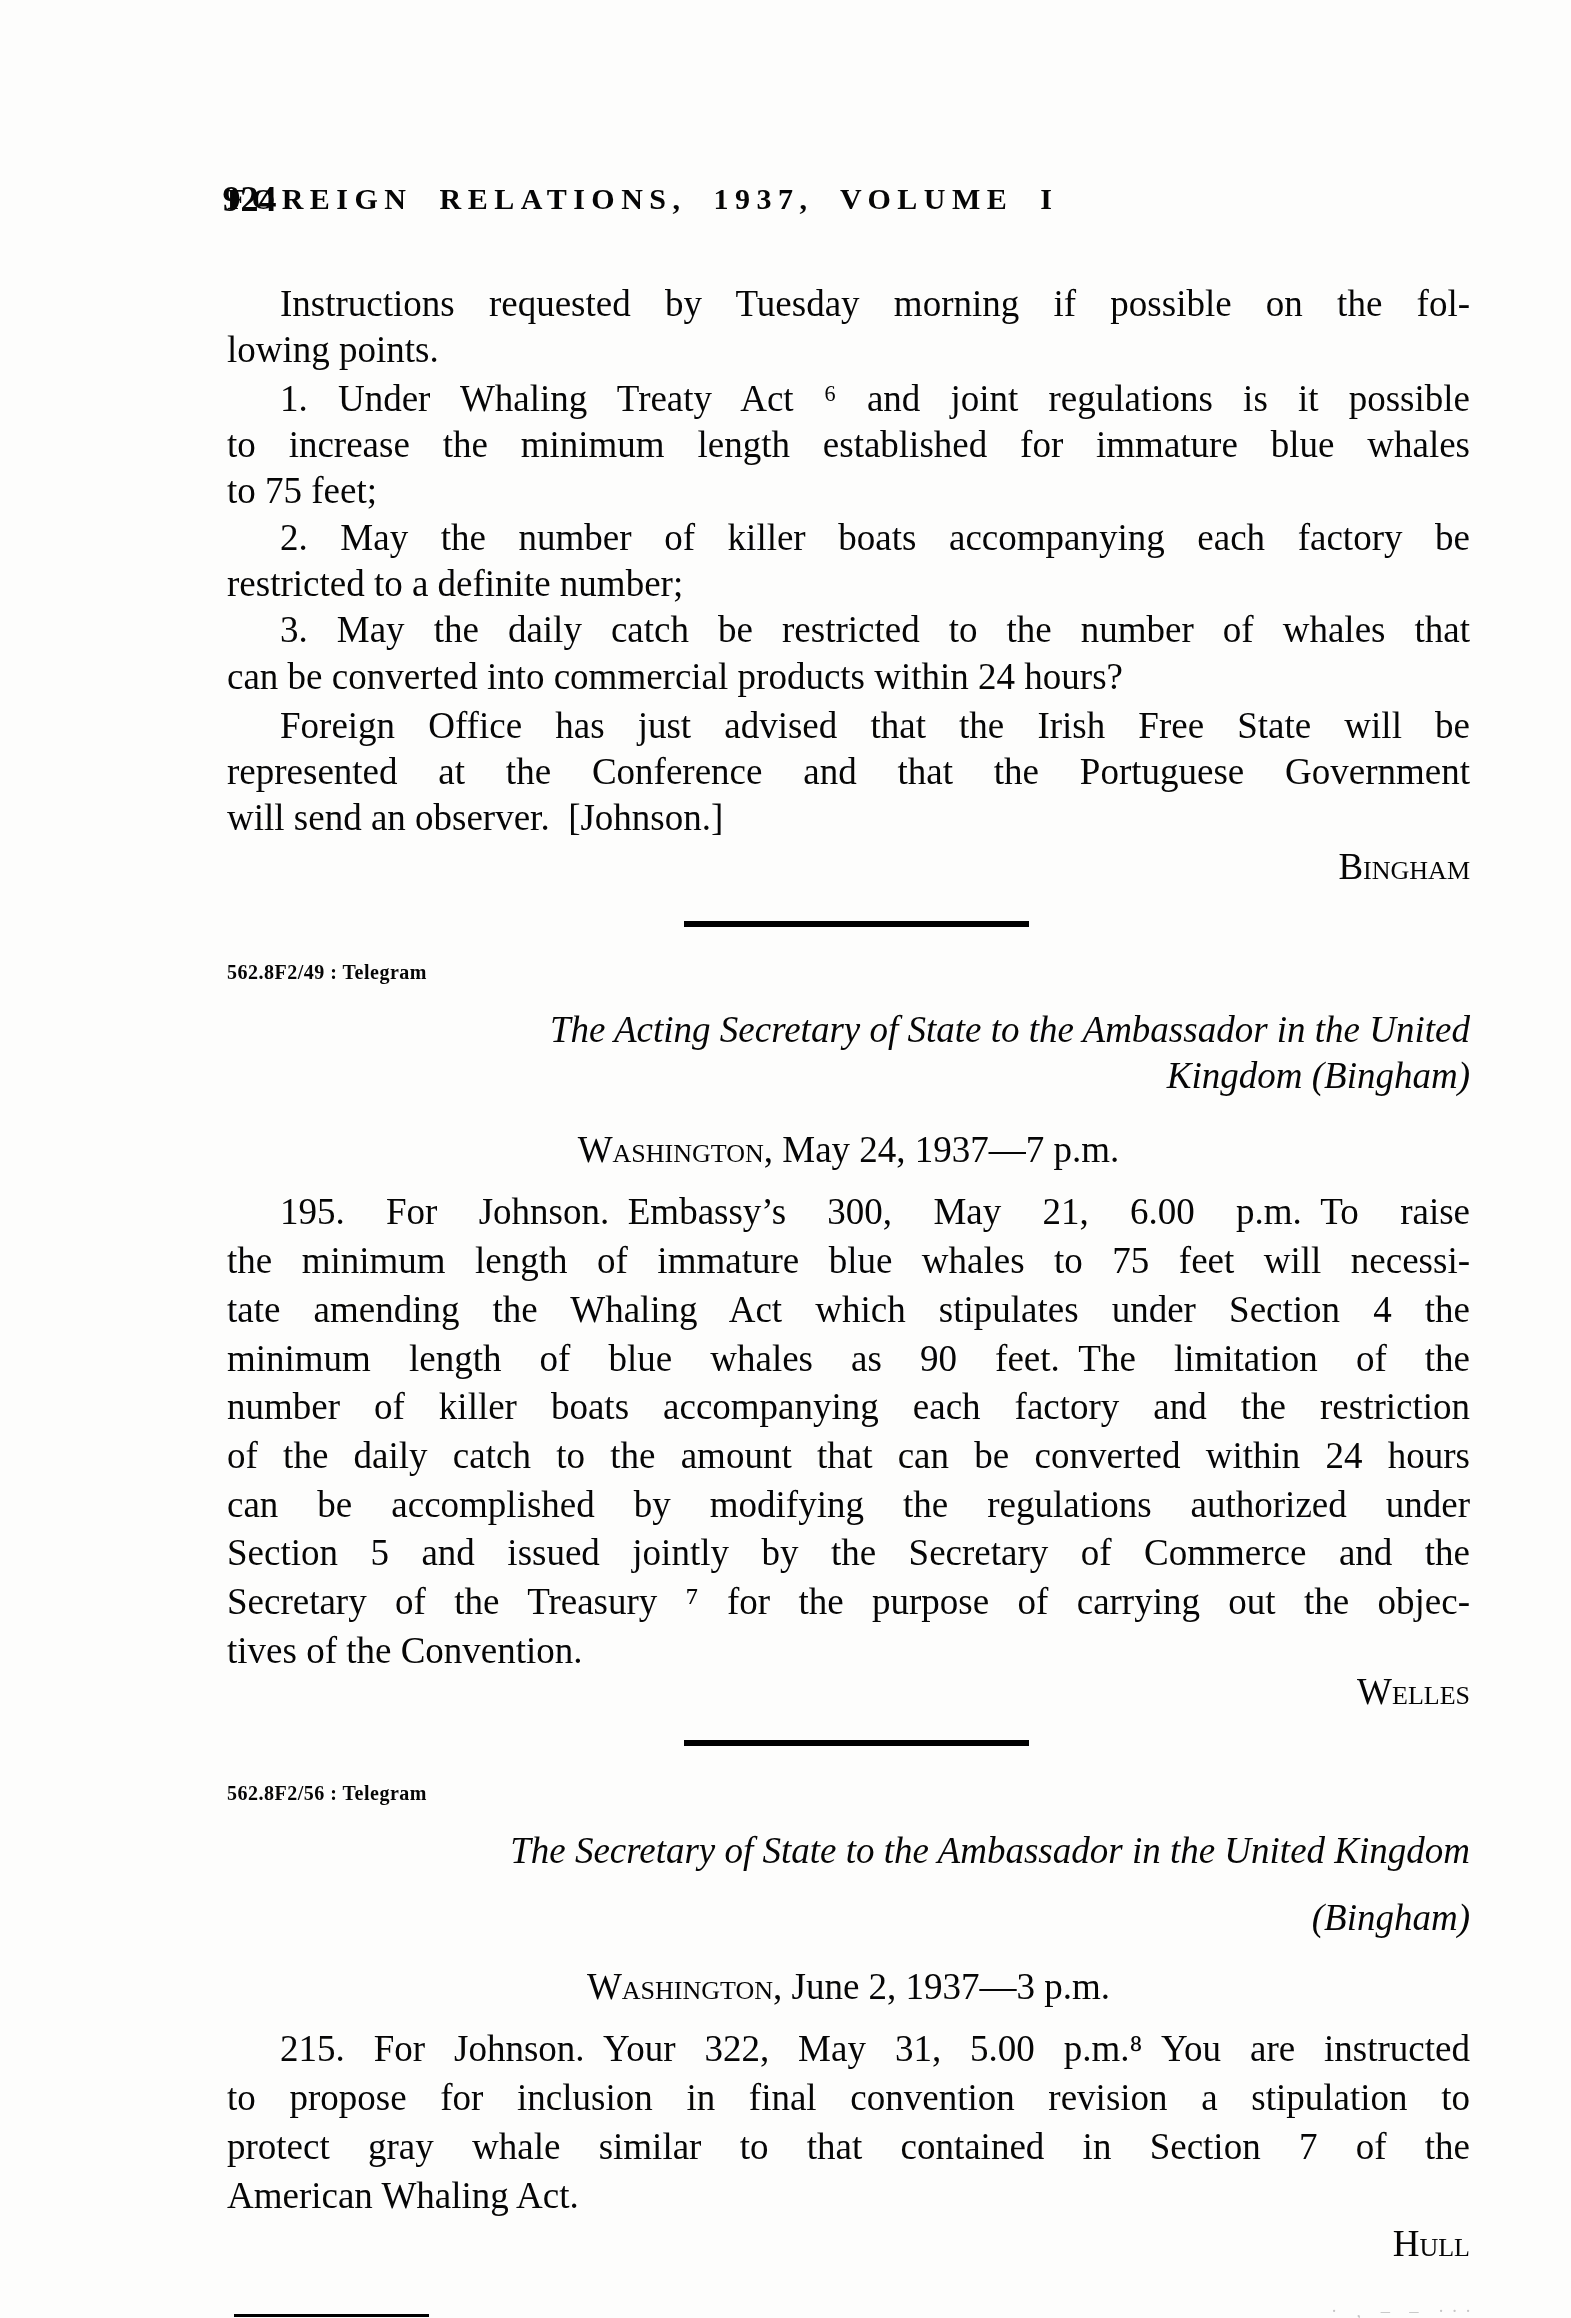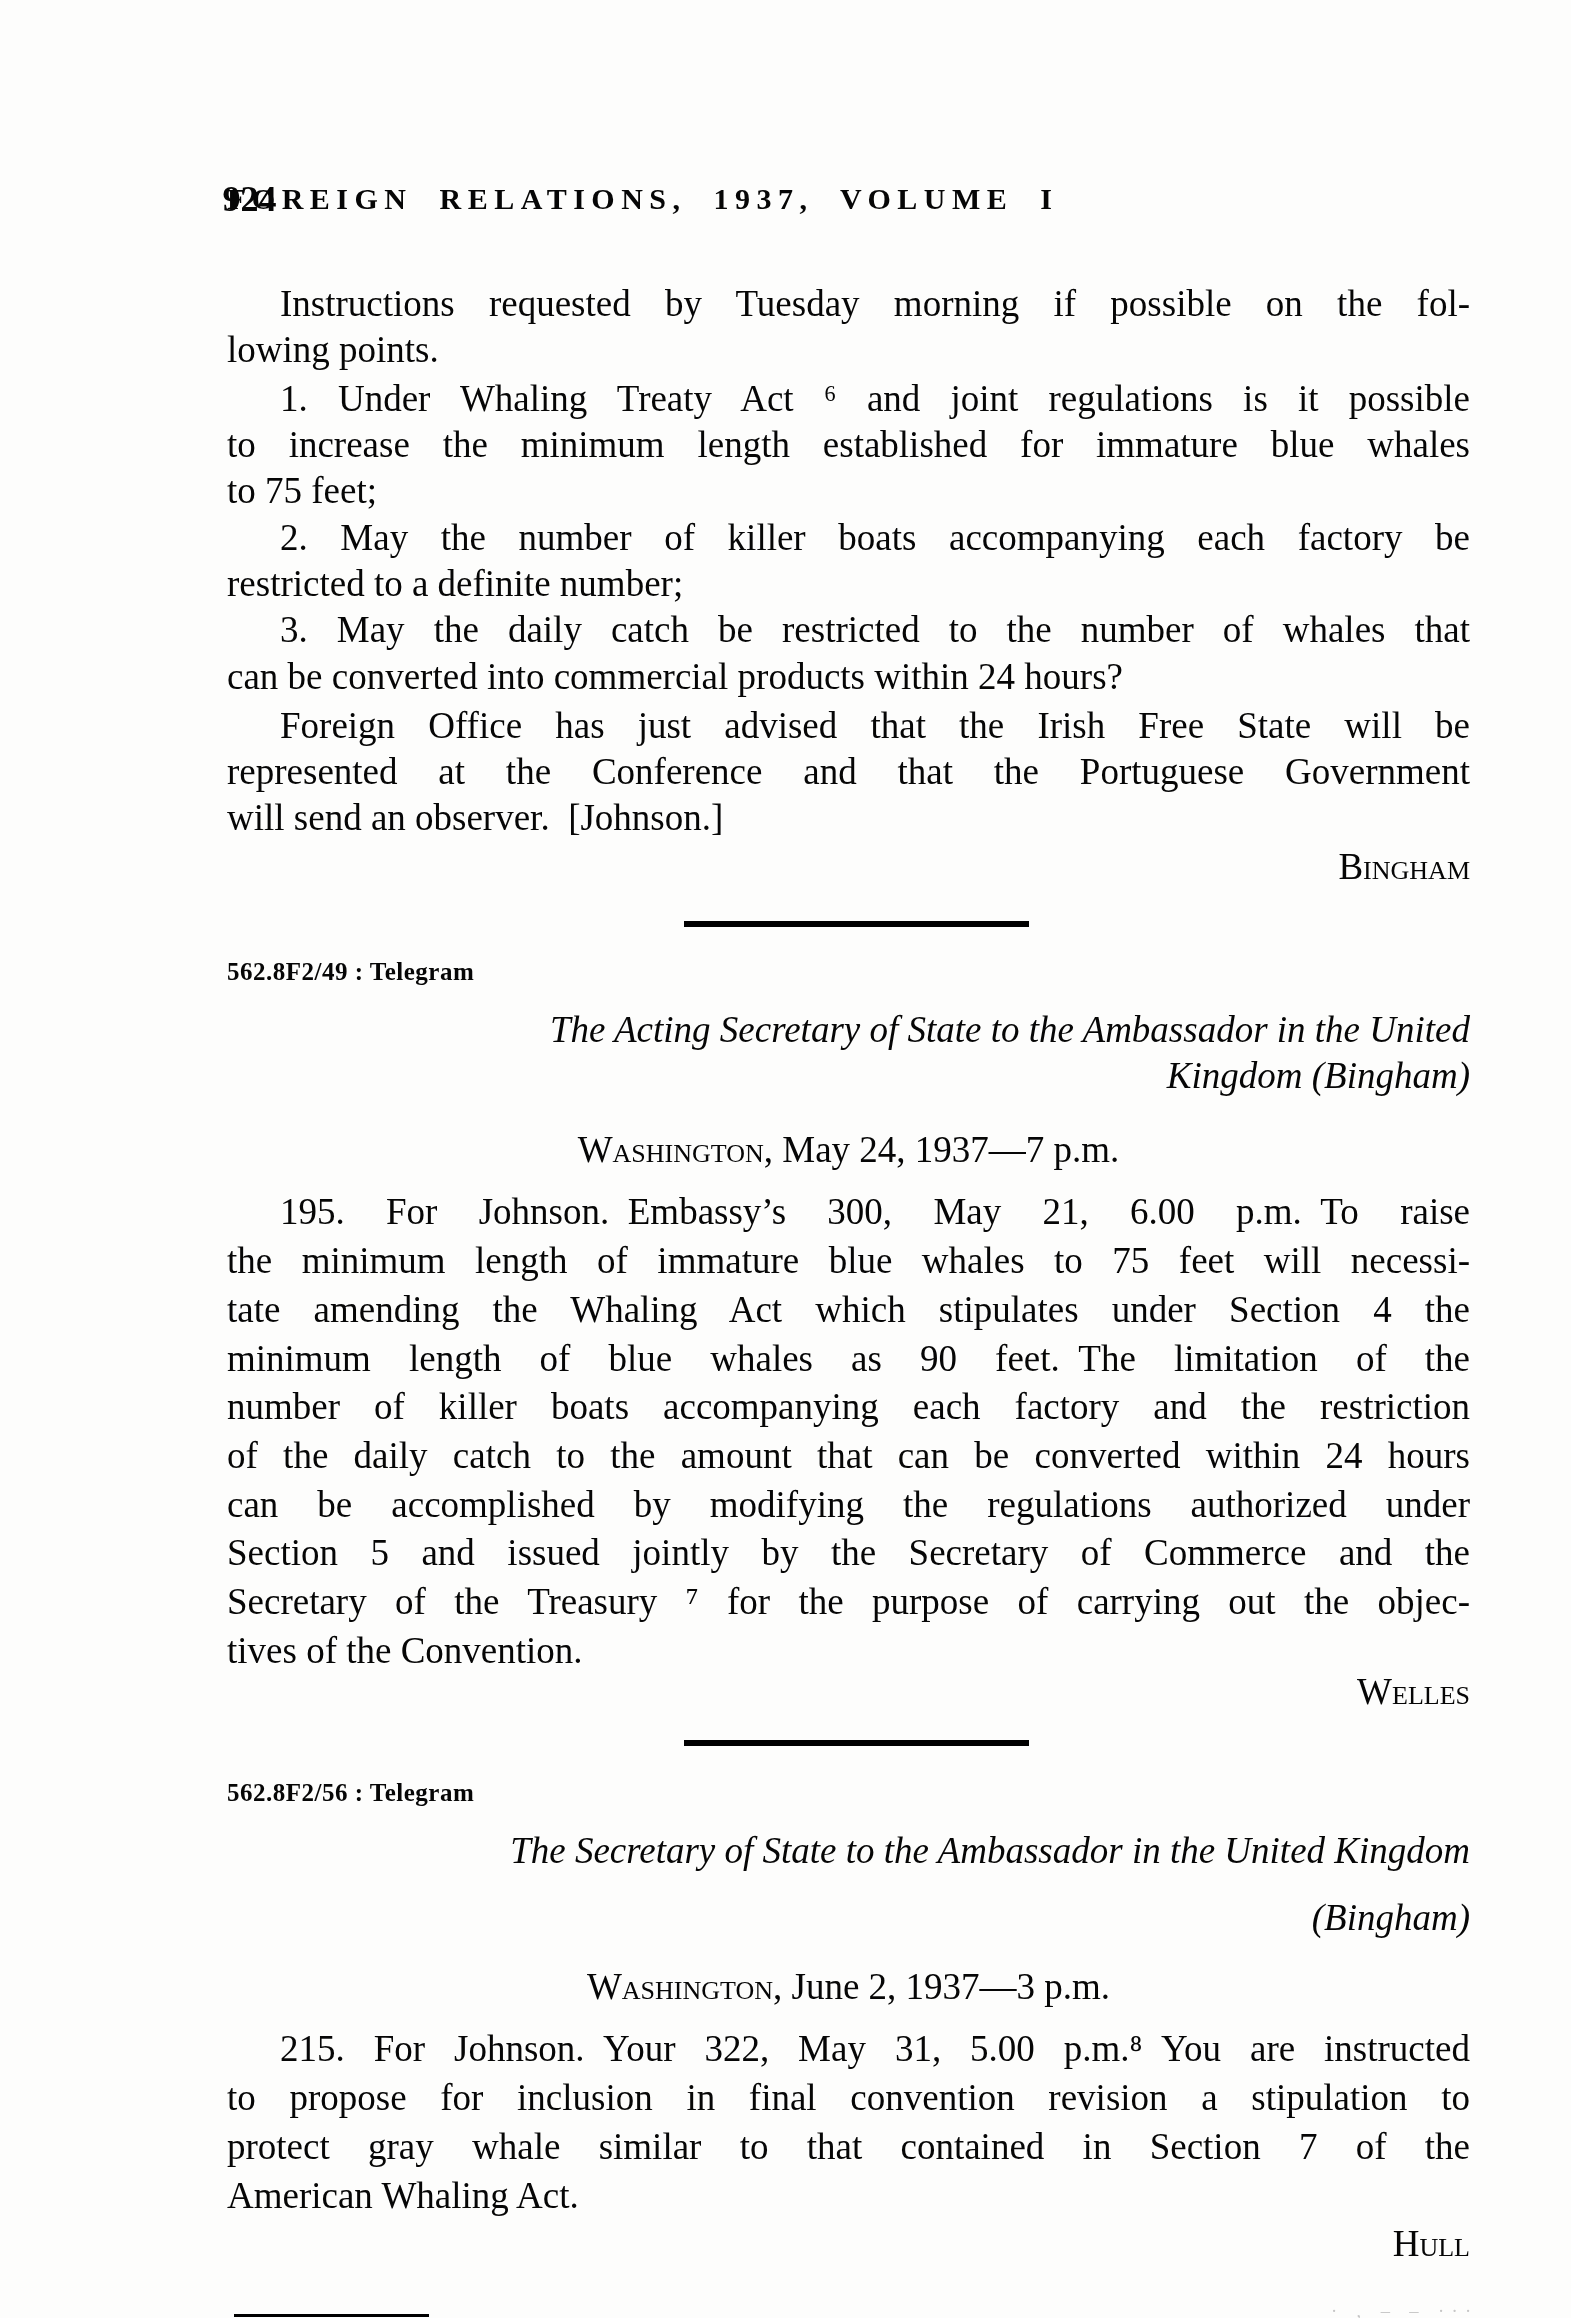--- a/index.html
+++ b/index.html
@@ -12,21 +12,21 @@
   .col{left:227px;width:1243px;}
   .line{font-size:37px;line-height:46px;}
   .jl{text-align:justify;text-align-last:justify;}
   .ind{text-indent:53px;}
   .runhead-row{top:176px;left:227px;width:1243px;height:51px;font-weight:bold;}
   .pagenum{position:absolute;left:-4.6px;top:0;font-size:36px;line-height:46px;}
   .runhead{font-size:30px;line-height:46px;letter-spacing:6.5px;word-spacing:13px;}
   .sig{text-align:right;}
   .sc{font-variant:small-caps;}
   .rule{background:#000;}
-  .filelabel{font-size:25px;line-height:32px;font-weight:bold;letter-spacing:0.5px;}
+  .filelabel{font-size:20px;line-height:32px;font-weight:bold;letter-spacing:0.5px;}
   .heading{text-align:right;font-style:italic;font-size:37px;line-height:46px;}
   .dateline{text-align:center;}
   .artifact{color:#c7c7c7;font-size:18.5px;letter-spacing:7.4px;white-space:nowrap;}
 </style>
 </head>
 <body>
 
 <div class="page">
 
   <div class="abs runhead-row">

